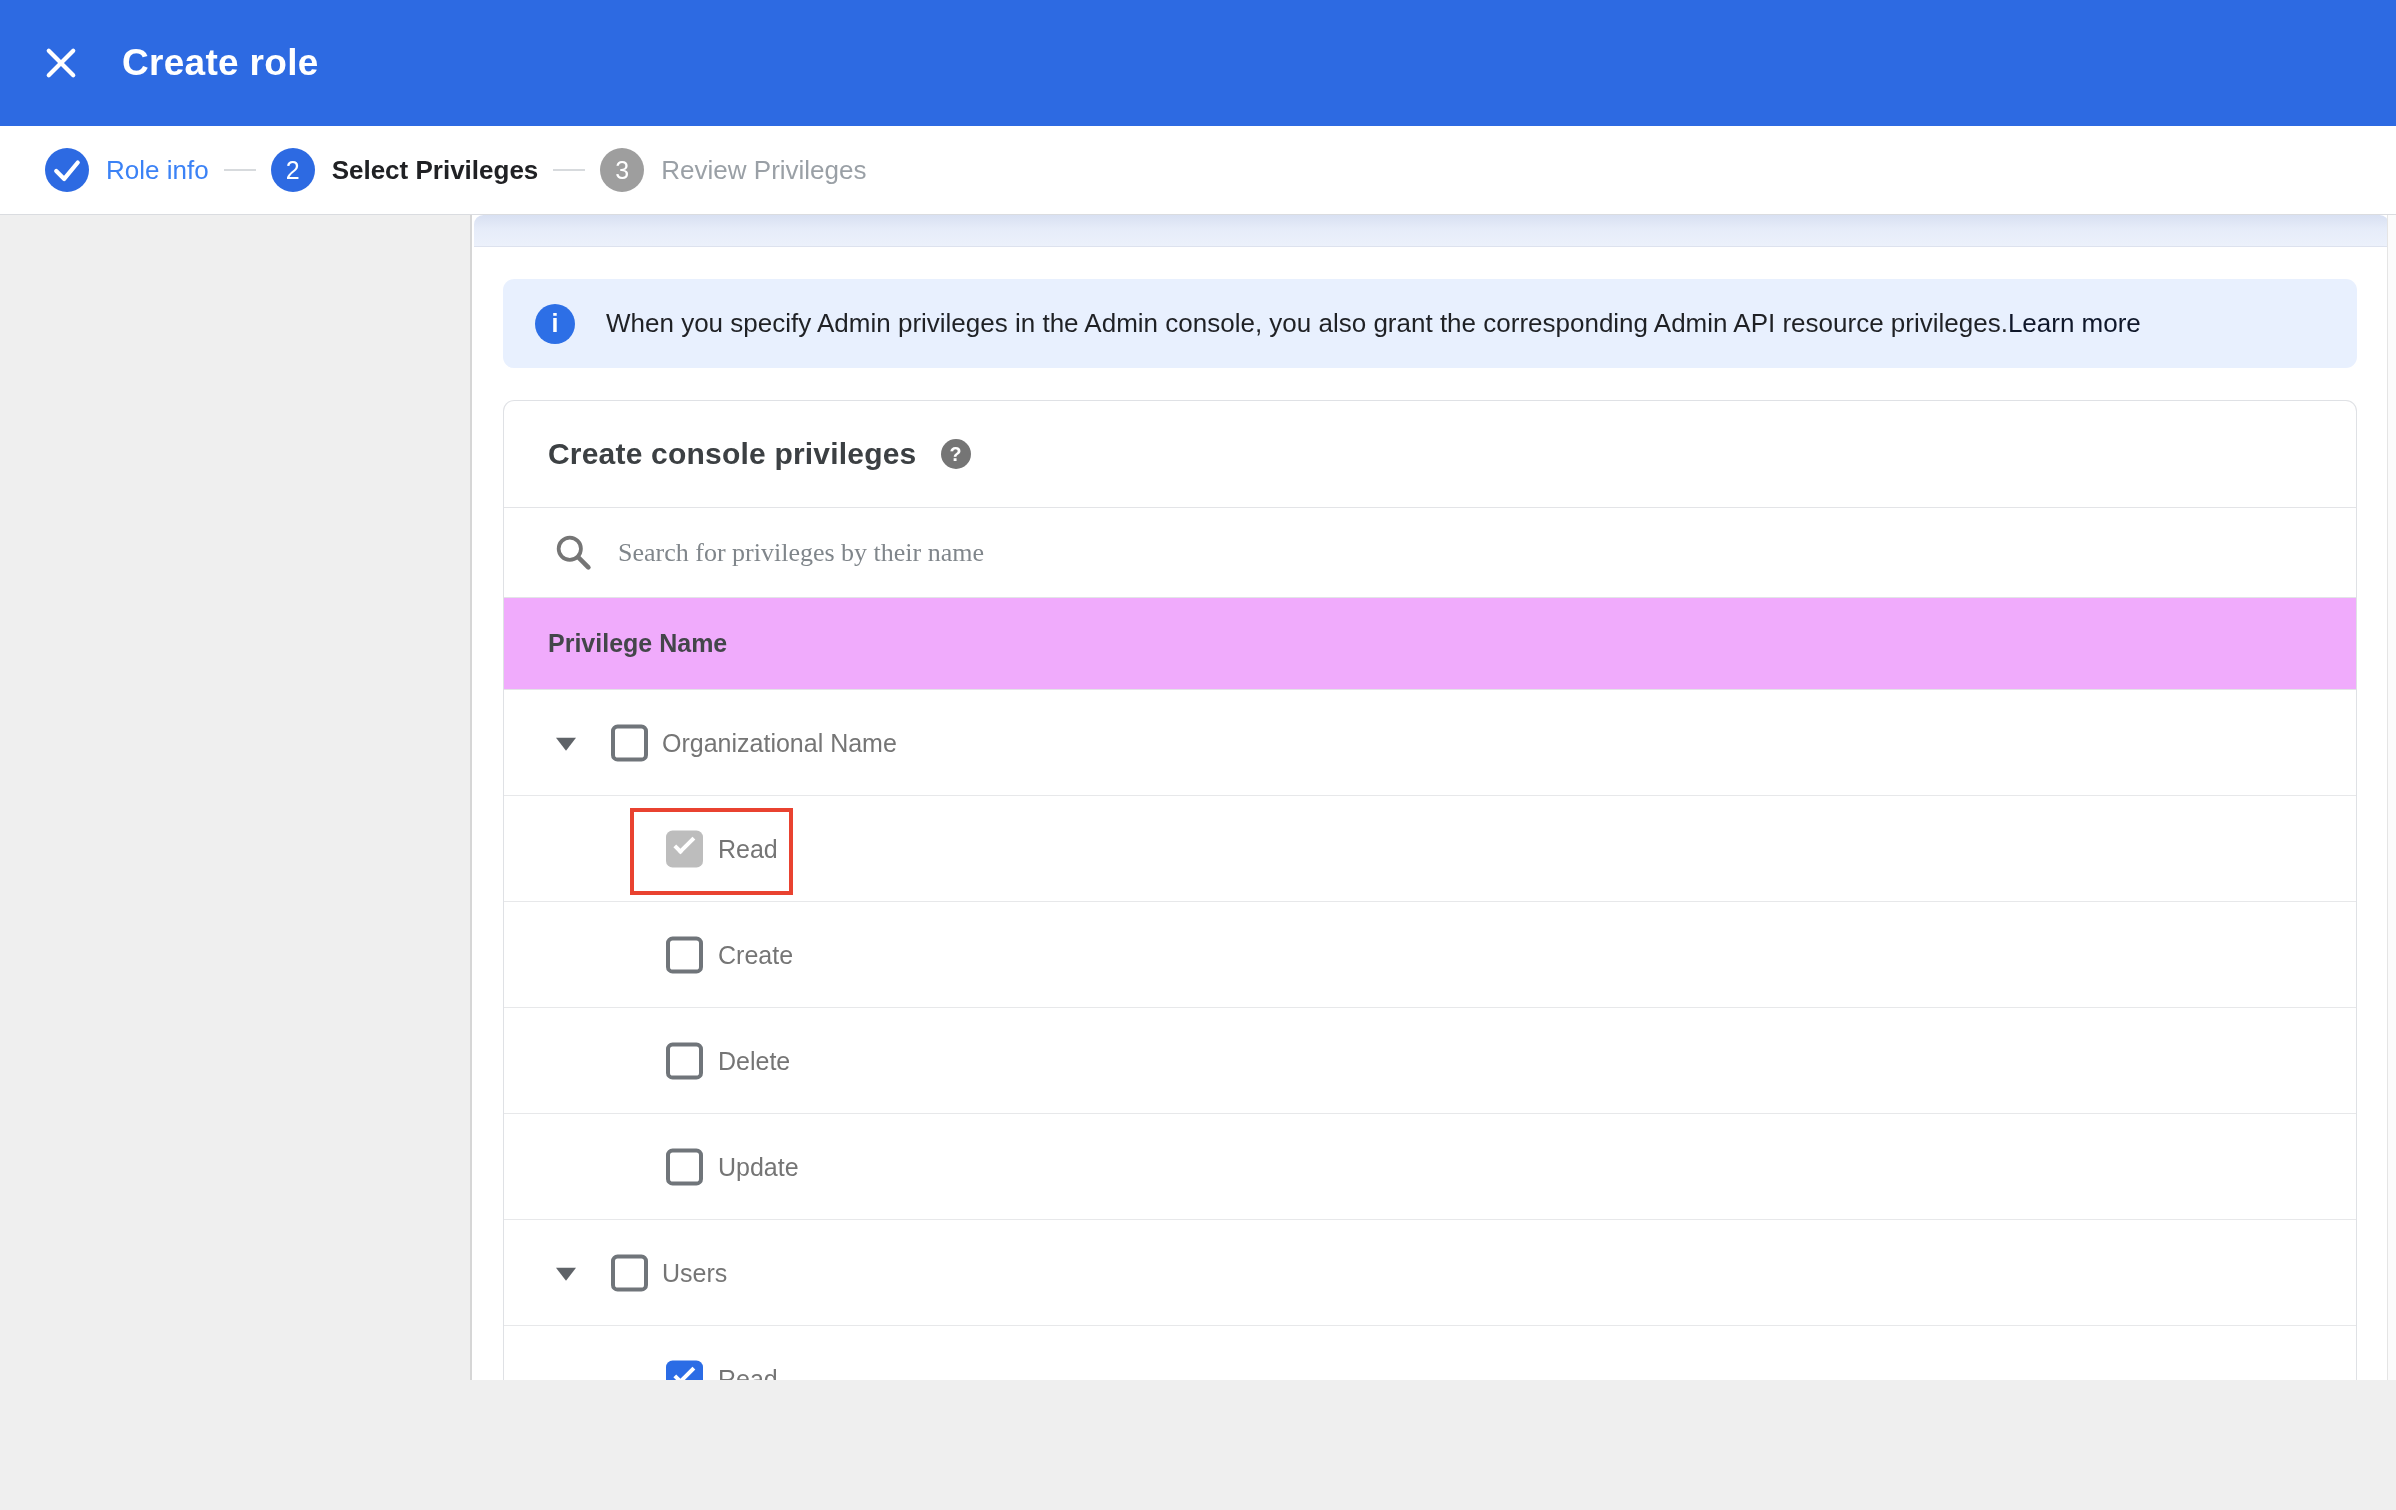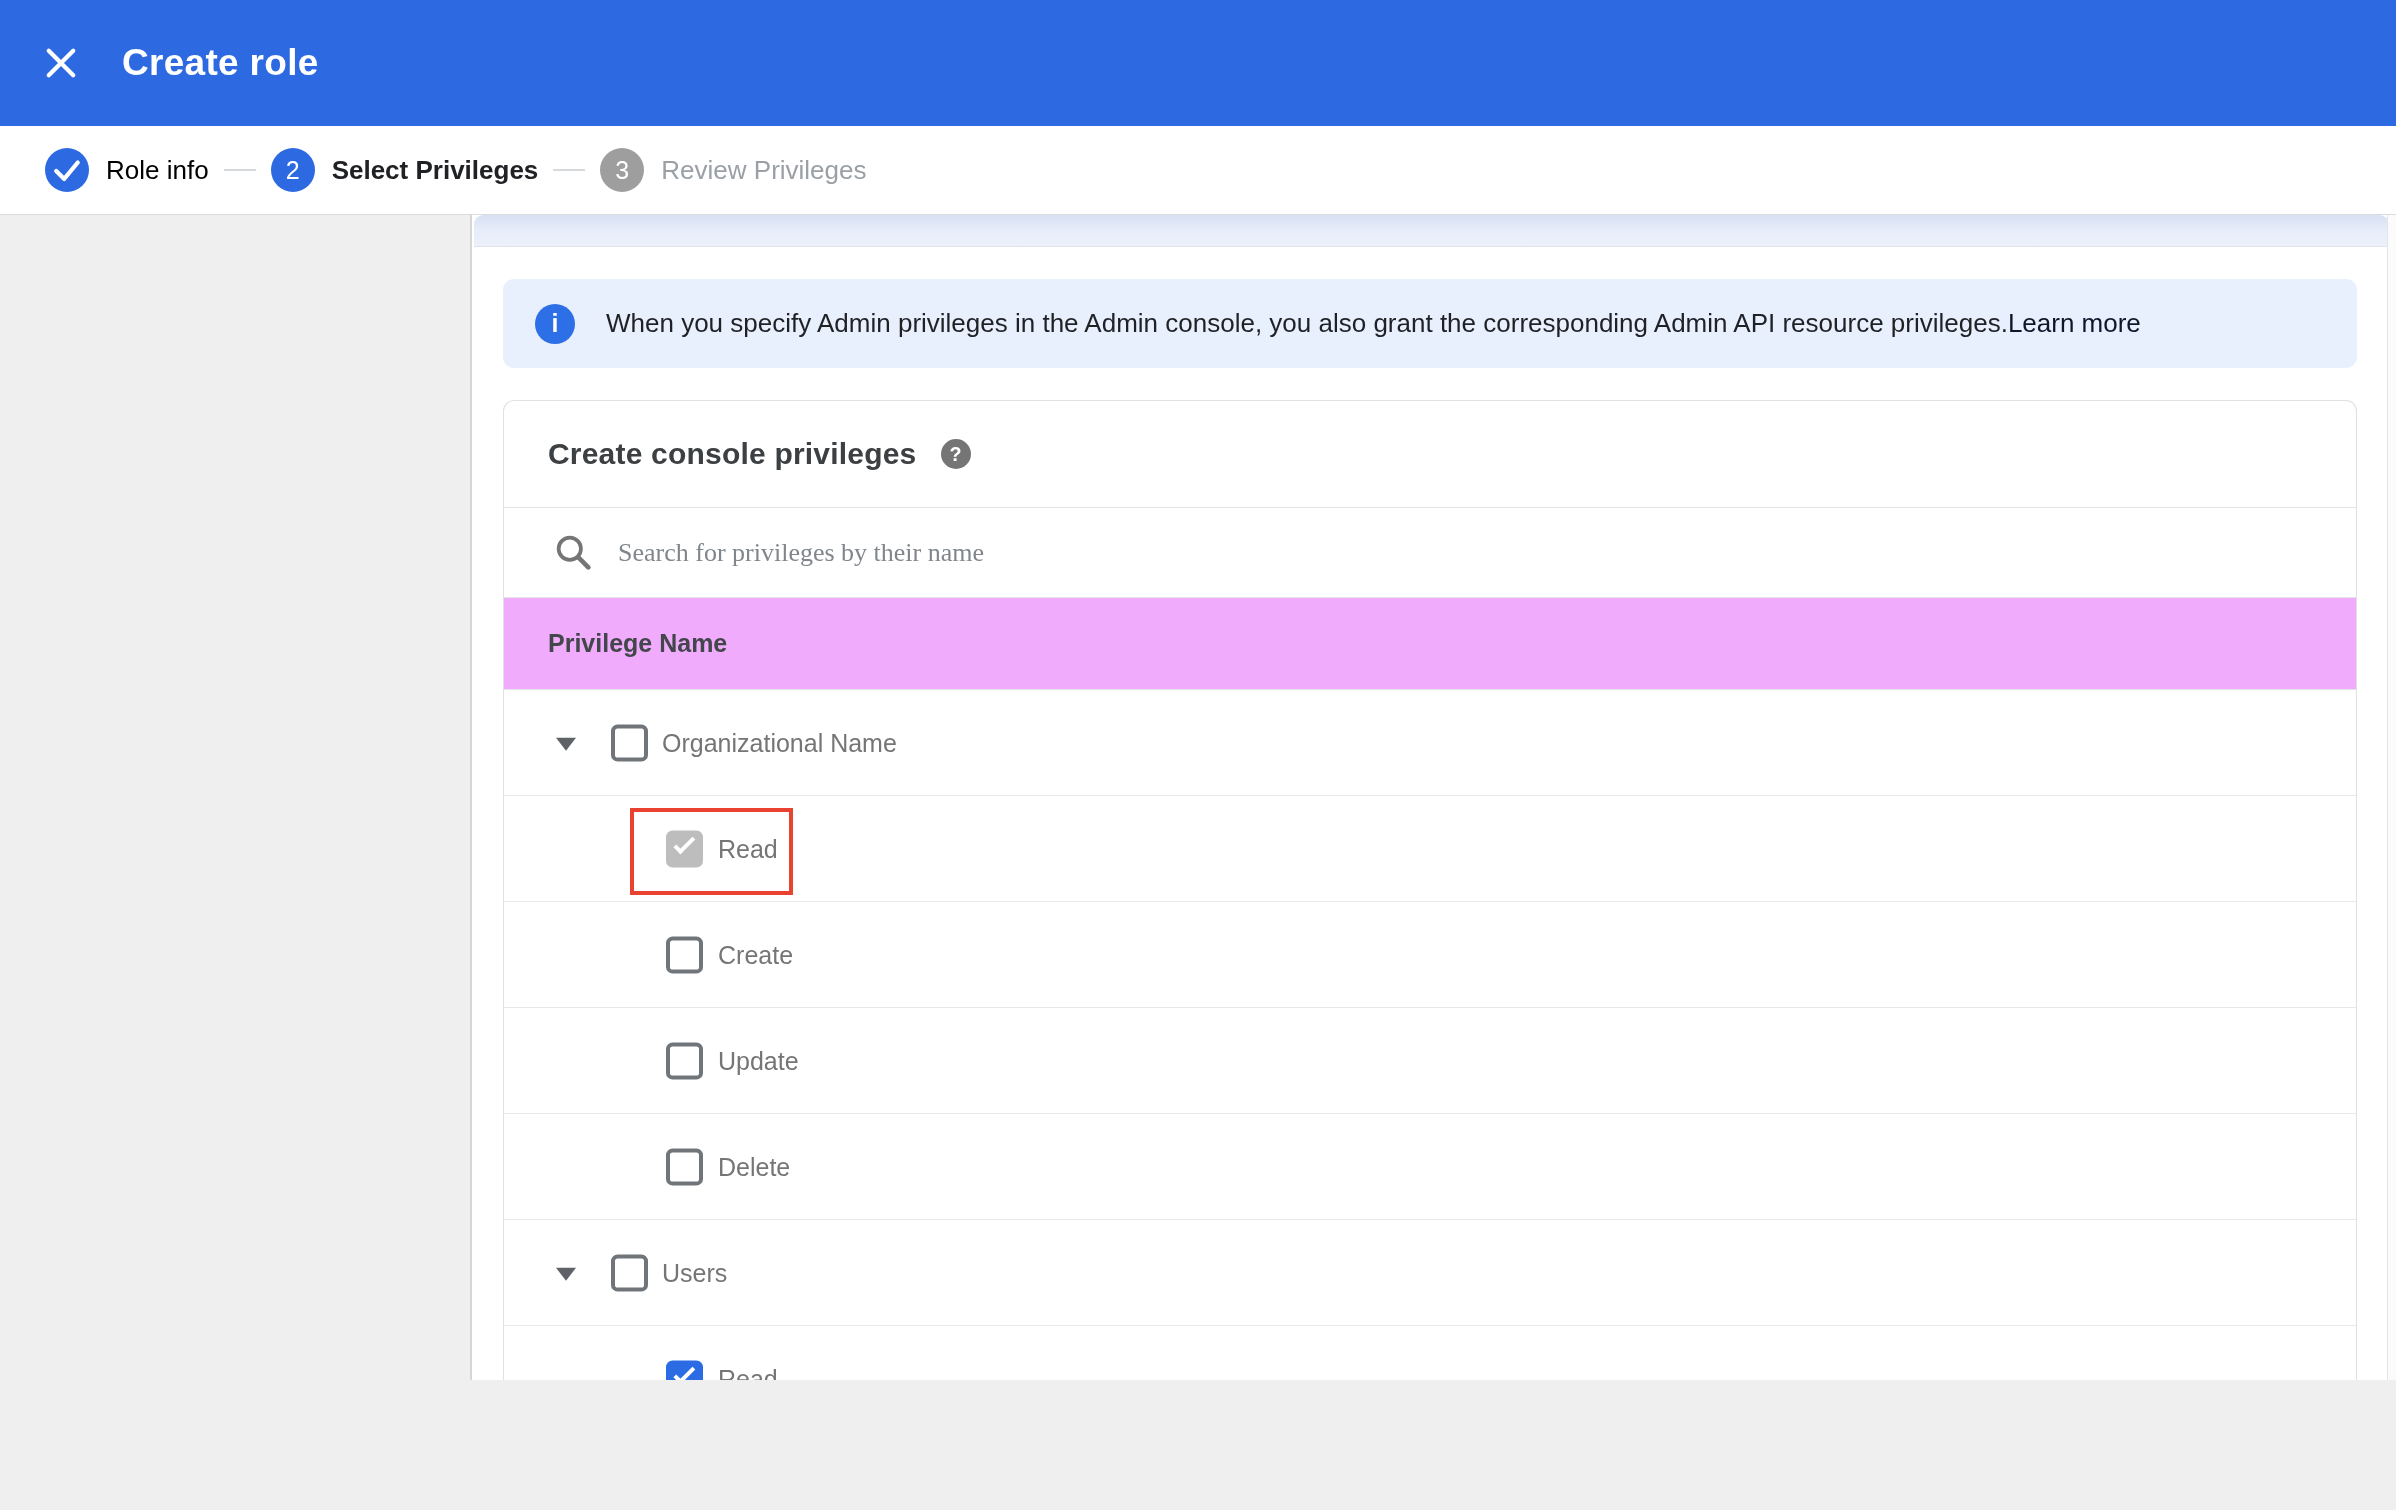--- a/index.html
+++ b/index.html
@@ -24,21 +24,21 @@
     display:flex; align-items:center; padding-left:45px;
   }
   .step { display:flex; align-items:center; }
   .step-circle {
     width:44px; height:44px; border-radius:50%; flex:0 0 auto;
     display:flex; align-items:center; justify-content:center;
     font-size:25px; color:#fff;
   }
   .step-circle.blue { background:#2d6ae2; }
   .step-circle.gray { background:#9e9e9e; }
-  .step-label { margin-left:17px; font-size:26px; color:#000000; }
+  .step-label { margin-left:17px; font-size:26px; color:#3b82f6; }
   .step-label.bold { font-weight:700; color:#202124; }
   .step-label.muted { color:#9aa0a6; }
   .step-dash { width:32px; height:2.8px; background:#d7dadd; margin:0 15px; }
 
   
   .sidebar { position:absolute; left:0; top:215px; width:470px; height:1295px; background:#efefef; }
   .sidebar-divider { position:absolute; left:470px; top:215px; width:1.9px; height:1165px; background:#d6d6d6; }
 
   .footer {
     position:absolute; left:0; top:1380px; width:2397px; height:130px;
@@ -217,25 +217,25 @@
           </div>
           <div class="priv-label child">Read</div>
           <div class="red-box"></div>
         </div>
         <div class="priv-row">
           <div class="cbx child unchecked"></div>
           <div class="priv-label child">Create</div>
         </div>
         <div class="priv-row">
           <div class="cbx child unchecked"></div>
+          <div class="priv-label child">Delete</div>
+        </div>
+        <div class="priv-row">
+          <div class="cbx child unchecked"></div>
           <div class="priv-label child">Update</div>
-        </div>
-        <div class="priv-row">
-          <div class="cbx child unchecked"></div>
-          <div class="priv-label child">Delete</div>
         </div>
         <div class="priv-row">
           <div class="tri"></div>
           <div class="cbx parent unchecked"></div>
           <div class="priv-label parent">Users</div>
         </div>
         <div class="priv-row">
           <div class="cbx child checked">
             <div class="tick"></div>
           </div>

